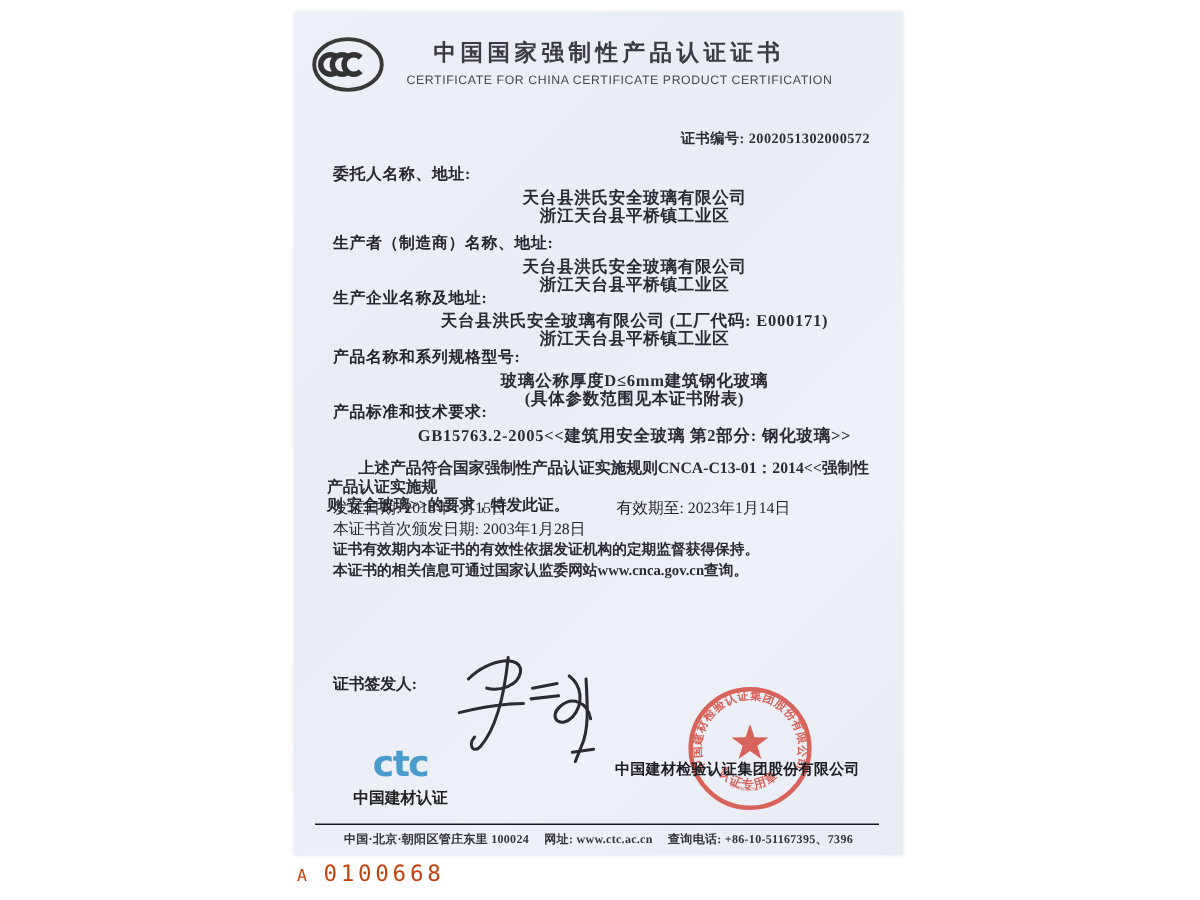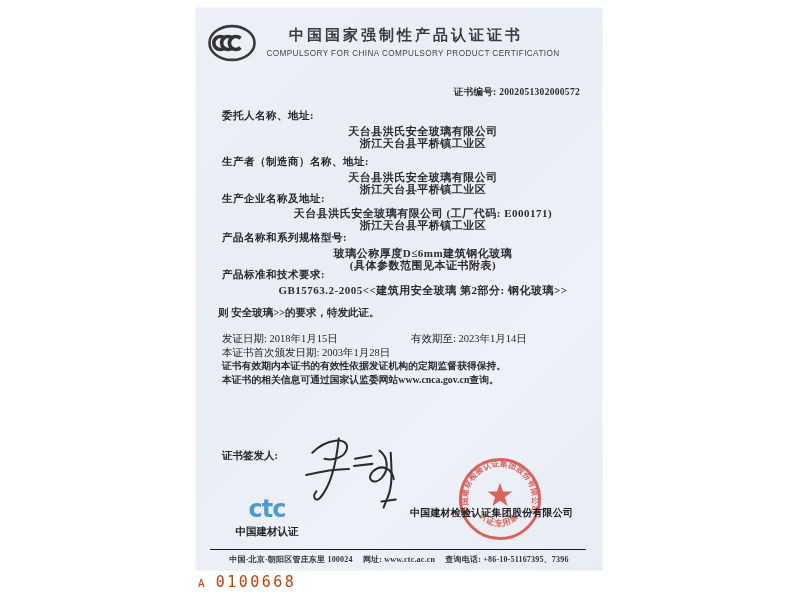--- a/index.html
+++ b/index.html
@@ -52,21 +52,21 @@
 <div class="stage">
   <div class="paper">
 
     <svg class="abs ccc-logo" viewBox="0 0 60 46" aria-hidden="true">
       <ellipse cx="30" cy="23" rx="26" ry="19.5" fill="none" stroke="#3a3a3a" stroke-width="3"></ellipse>
       <path d="M 21.8,17.7 A 7.5,7.5 0 1 0 21.8,28.3" fill="none" stroke="#333" stroke-width="4.2"></path>
       <path d="M 30.8,17.7 A 7.5,7.5 0 1 0 30.8,28.3" fill="none" stroke="#333" stroke-width="4.2"></path>
       <path d="M 39.8,17.7 A 7.5,7.5 0 1 0 39.8,28.3" fill="none" stroke="#333" stroke-width="4.2"></path>
     </svg>
     <div class="abs hdr-title">中国国家强制性产品认证证书</div>
-    <div class="abs hdr-sub">COMPULSORY FOR CHINA COMPULSORY PRODUCT CERTIFICATION</div>
+    <div class="abs hdr-sub">CERTIFICATE FOR CHINA CERTIFICATE PRODUCT CERTIFICATION</div>
     <div class="abs cert-no">
       <span>证书编号:</span>
       <span>2002051302000572</span>
     </div>
 
     <div class="abs lbl" style="top:101px">委托人名称、地址:</div>
     <div class="abs val" style="top:116px">天台县洪氏安全玻璃有限公司</div>
     <div class="abs val" style="top:128px">浙江天台县平桥镇工业区</div>
 
     <div class="abs lbl" style="top:147px">生产者（制造商）名称、地址:</div>
@@ -78,20 +78,21 @@
     <div class="abs val" style="top:210px">浙江天台县平桥镇工业区</div>
 
     <div class="abs lbl" style="top:223px">产品名称和系列规格型号:</div>
     <div class="abs val" style="top:238px">玻璃公称厚度D≤6mm建筑钢化玻璃</div>
     <div class="abs val" style="top:250px">(具体参数范围见本证书附表)</div>
 
     <div class="abs lbl" style="top:260px">产品标准和技术要求:</div>
     <div class="abs val" style="top:275px">GB15763.2-2005&lt;&lt;建筑用安全玻璃 第2部分: 钢化玻璃&gt;&gt;</div>
 
     <div class="abs stmt" style="top:299px">
+      <span class="ind">上述产品符合国家强制性产品认证实施规则CNCA-C13-01：2014&lt;&lt;强制性产品认证实施规</span>
       <span>则 安全玻璃&gt;&gt;的要求，特发此证。</span>
     </div>
 
     <div class="abs dates" style="left:26px;top:324px">
       <span>发证日期:</span>
       <span>2018年1月15日</span>
     </div>
     <div class="abs dates" style="left:215px;top:324px">
       <span>有效期至:</span>
       <span>2023年1月14日</span>

